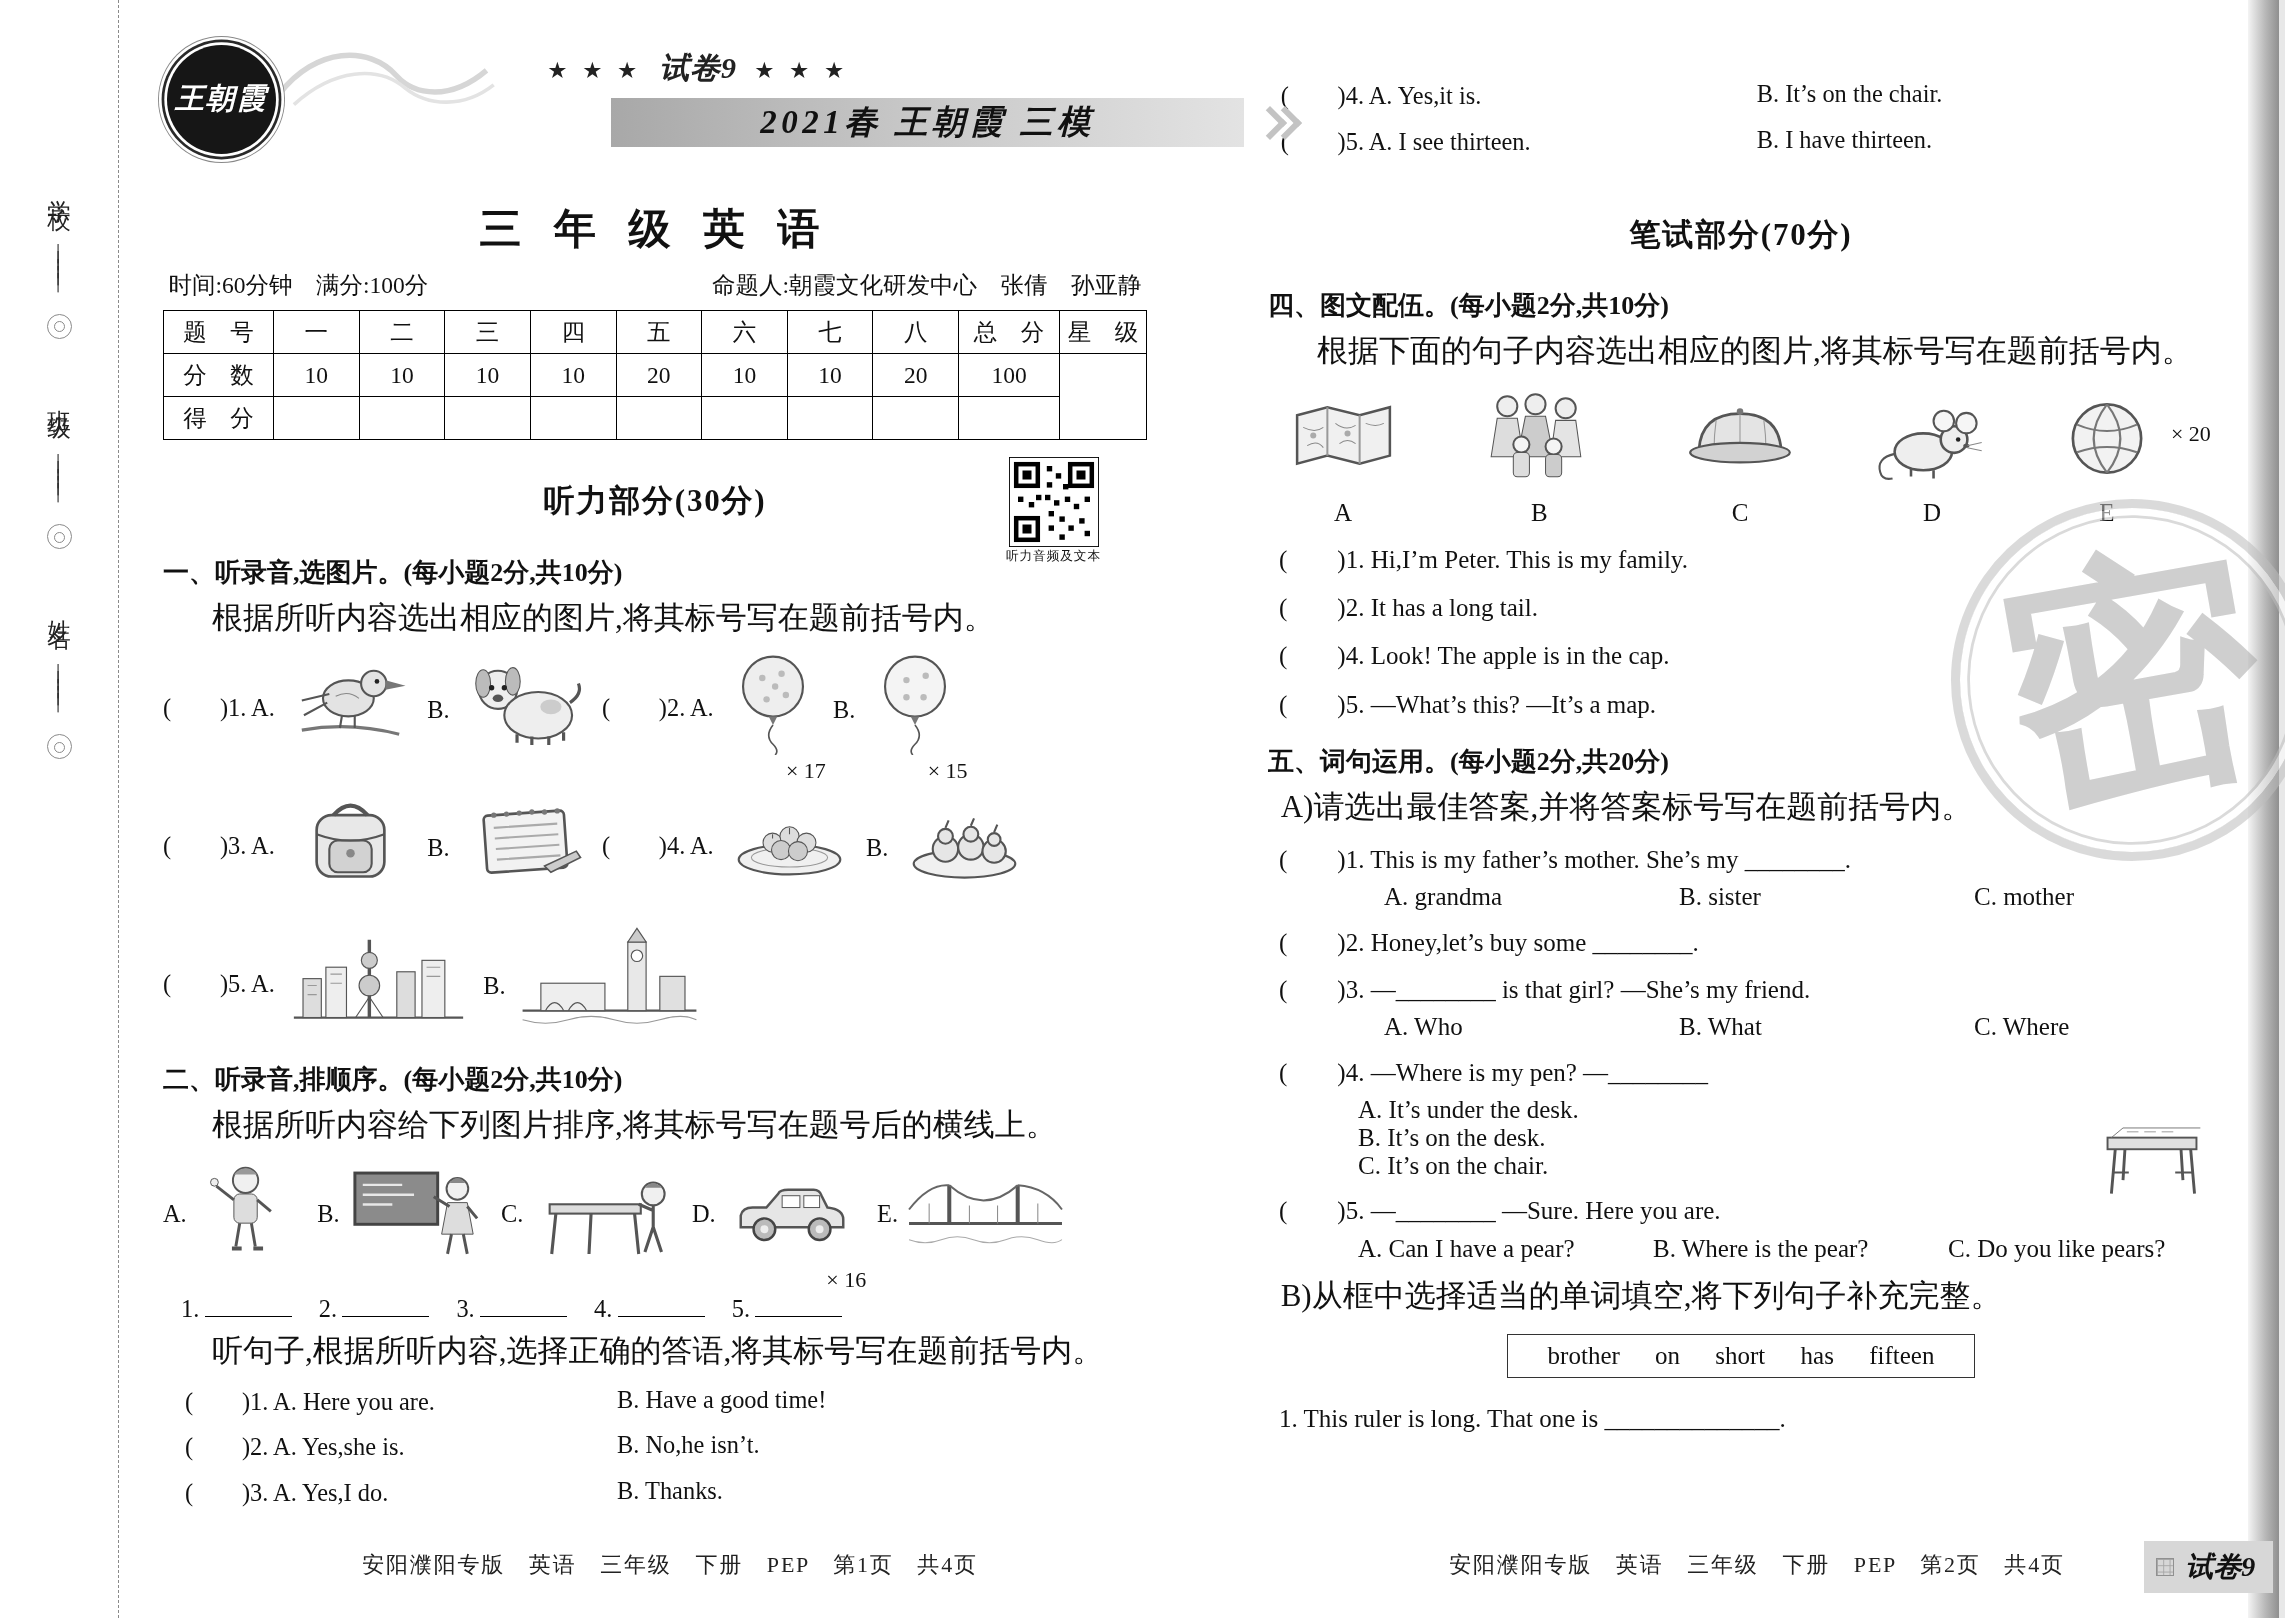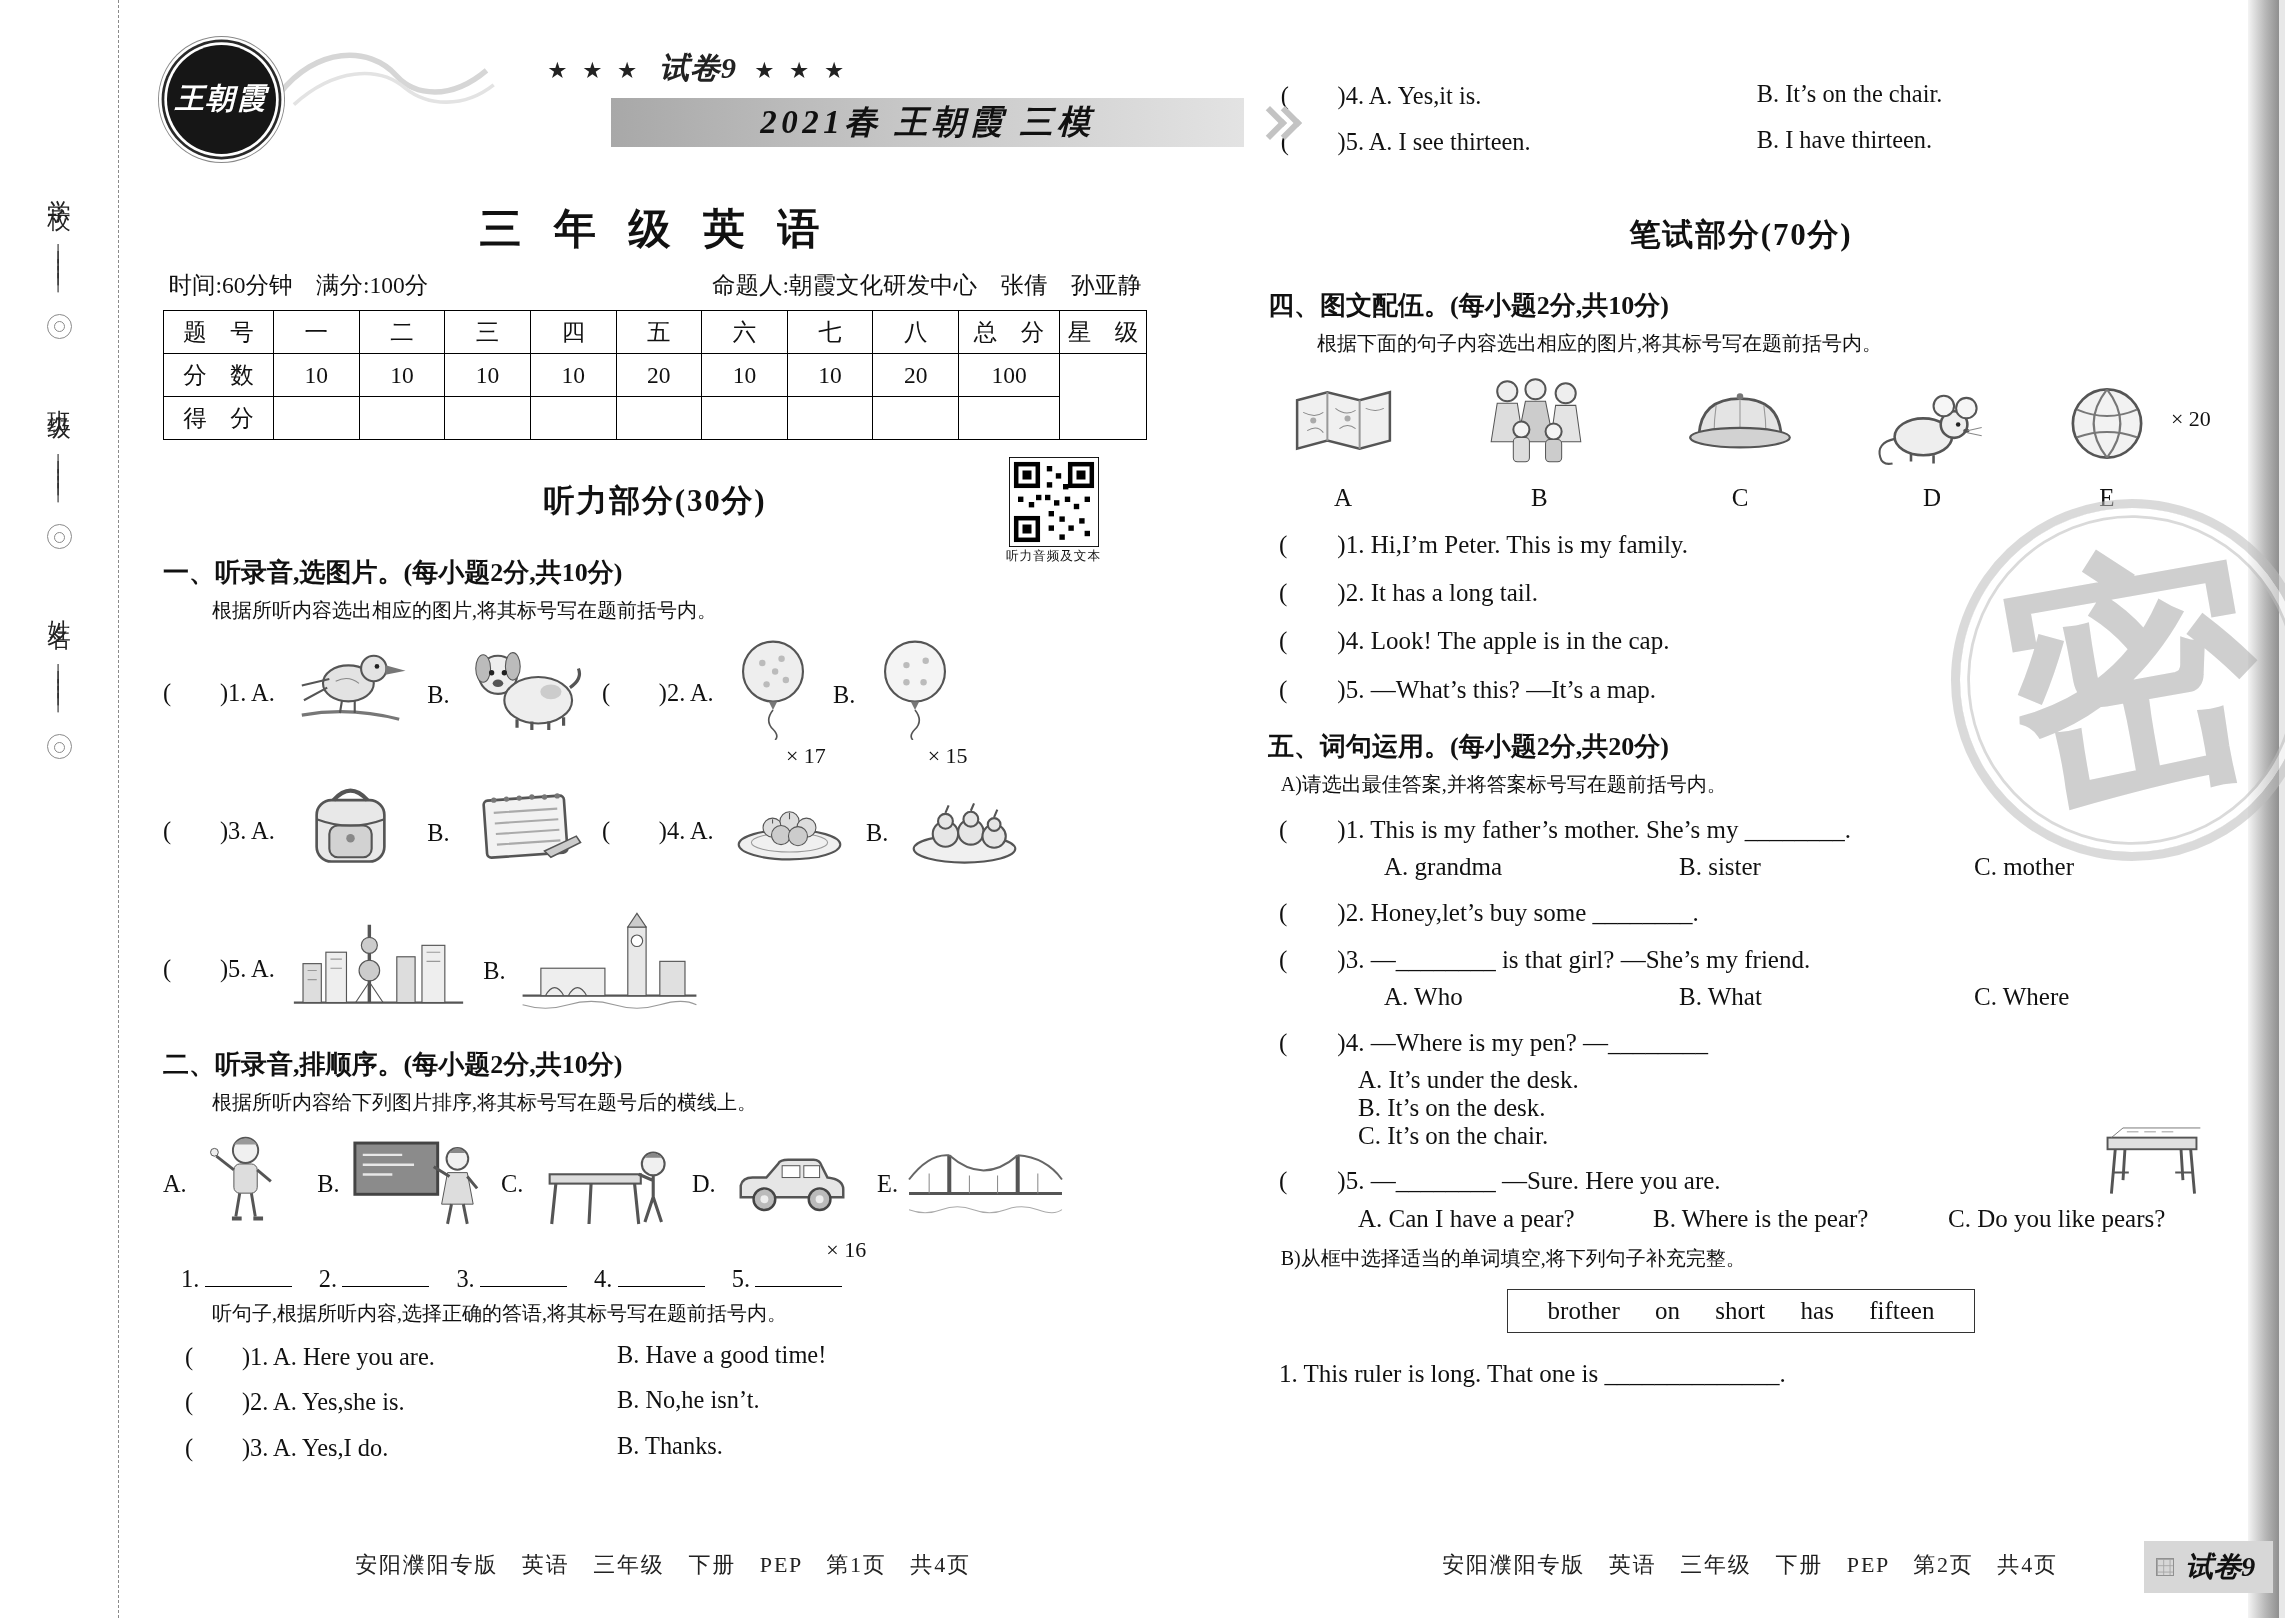--- a/index.html
+++ b/index.html
@@ -21,21 +21,21 @@
   .bind-label { writing-mode:vertical-rl; font-size:23.5px; letter-spacing:7.2px; color:#222; }
   .seal-dot { width:25px; height:25px; border:1.8px solid #8a8a8a; border-radius:50%;
     position:relative; flex:none; }
   .seal-dot::after { content:""; position:absolute; left:6.3px; top:6.3px; width:9px; height:9px;
     border:1.4px solid #8a8a8a; border-radius:50%; }
 
   
   .page { position:absolute; top:0; height:1618px; }
   .page-left  { left:136px;  width:1036px; padding:0 25px 0 27px; }
   .page-right { left:1241px; width:1000px; padding:0 27px; }
-  .page-footer { position:absolute; bottom:38px; left:9px; width:100%;
+  .page-footer { position:absolute; bottom:38px; left:16px; width:100%;
     text-align:center; font-size:22px; letter-spacing:1.8px; color:#222; }
 
   
   .head-row { position:relative; height:143px; margin-top:43px; }
   .logo { position:absolute; left:3.6px; top:1.8px; width:109px; height:109px; border-radius:50%;
     background:#161616; box-shadow:0 0 0 2.7px #fff, 0 0 0 5.4px #2a2a2a, 0 0 0 8.1px #fff, 0 0 0 9px #888;
     display:flex; align-items:center; justify-content:center; z-index:2; }
   .logo-text { color:#fff; font-size:29px; font-weight:bold; font-style:italic; letter-spacing:1.8px; }
   .ribbon { position:absolute; left:107px; top:-5.4px; width:226px; height:90px; z-index:1; }
   .head-center { position:relative; text-align:center; padding-left:86px; z-index:2; }
@@ -59,21 +59,21 @@
   table.score td.c0 { width:110px; } table.score td.cz { width:101px; } table.score td.cx { width:87px; }
 
   
   .part-head { position:relative; margin-top:40px; height:51px; }
   .part-title { text-align:center; font-size:31px; font-weight:bold; letter-spacing:1.8px; }
   .qr-block { position:absolute; right:43px; top:-23.5px; width:101px; text-align:center; }
   .qr-block svg { width:90px; height:90px; display:block; margin:0 auto; }
   .qr-cap { font-size:12.7px; margin-top:1.8px; letter-spacing:0.9px; }
 
   .section-title { font-size:26px; font-weight:bold; margin:23.5px 0 3.6px; }
-  .instruction { font-size:20px; margin:7.2px 0 7.2px 49px; }
+  .instruction { font-size:31px; margin:7.2px 0 7.2px 49px; }
 
   
   .img-row { display:flex; align-items:flex-end; margin:9px 0 31px; }
   .qlabel { font-size:24.4px; white-space:nowrap; padding-bottom:31px; }
   .ill-box { position:relative; width:127px; height:107px; margin:0 12.7px;
     display:flex; align-items:flex-end; justify-content:center; }
   .ill-box svg { width:100%; height:100%; }
   .ill-box.sm { width:94px; } .ill-box.lg { width:183px; }
   .note-br { position:absolute; right:-5.4px; bottom:-29px; font-size:22px; white-space:nowrap; }
   .note-right { position:absolute; right:-56px; top:34%; font-size:22px; white-space:nowrap; }

